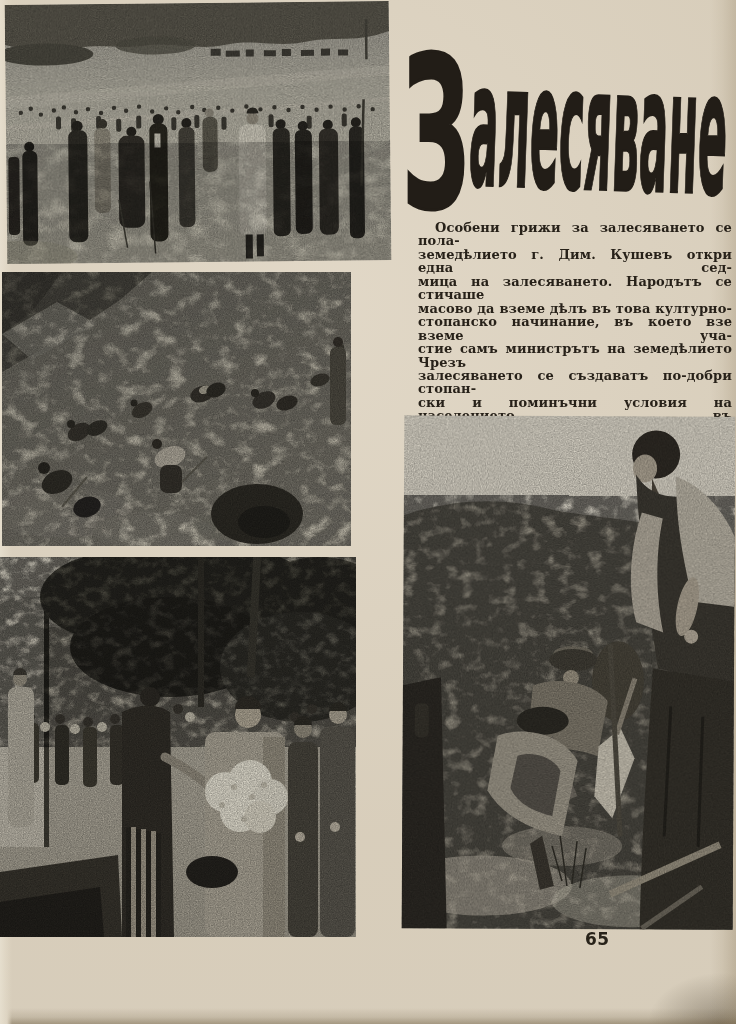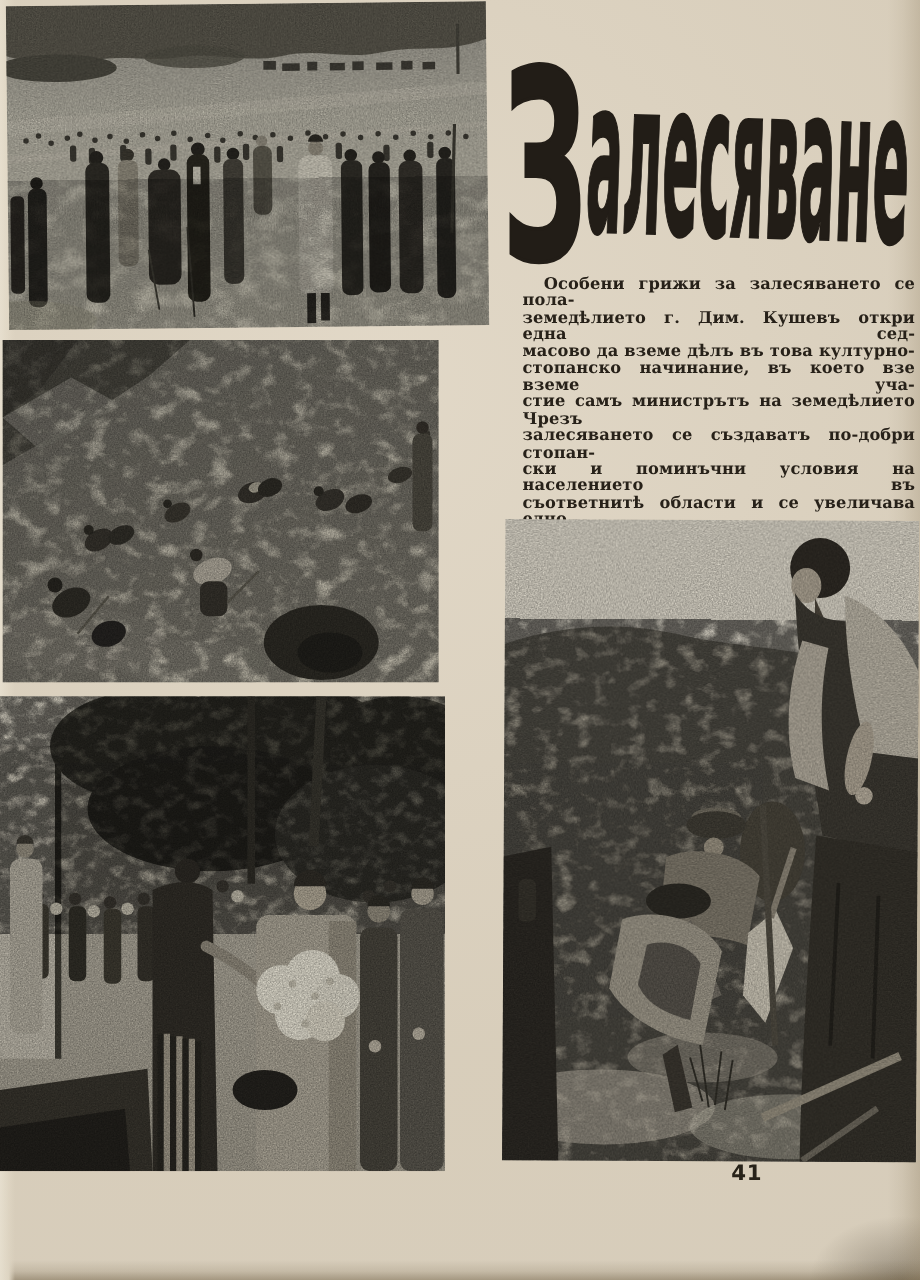--- a/index.html
+++ b/index.html
@@ -382,20 +382,21 @@
       <text x="2" y="157" font-size="210" textLength="68" lengthAdjust="spacingAndGlyphs" stroke-width="3">З</text>
       <g transform="translate(72,10) rotate(2)">
         <text x="0" y="125" font-size="172" textLength="258" lengthAdjust="spacingAndGlyphs" stroke-width="2.2">алесяване</text>
       </g>
     </g>
   </svg>
 
   <div class="article">
       <div class="tline">Особени грижи за залесяването се пола-</div>
       <div class="tline">земедѣлието г. Дим. Кушевъ откри една сед-</div>
+      <div class="tline">мица на залесяването. Народътъ се стичаше</div>
       <div class="tline">масово да вземе дѣлъ въ това културно-</div>
       <div class="tline">стопанско начинание, въ което взе вземе уча-</div>
       <div class="tline">стие самъ министрътъ на земедѣлието  Чрезъ</div>
       <div class="tline">залесяването се създаватъ по-добри стопан-</div>
       <div class="tline">ски и поминъчни условия на населението въ</div>
       <div class="tline">съответнитѣ области и се увеличава едно</div>
       <div class="tline">голѣмо национално богатство, което доскоро</div>
       <div class="tline tline-last">не бѣше правилно оценявано.</div>
     </div>
 
@@ -463,15 +464,15 @@
       <g stroke="#2f2d26" stroke-width="1.5">
         <line x1="165" y1="470" x2="158" y2="420"></line>
           <line x1="170" y1="468" x2="175" y2="425"></line>
           <line x1="160" y1="465" x2="150" y2="430"></line>
           <line x1="178" y1="472" x2="184" y2="432"></line>
       </g>
       <rect width="331" height="513" filter="url(#p4f)" opacity="0.3"></rect>
     </svg>
   </div>
 
-  <div class="page-number">41</div>
+  <div class="page-number">65</div>
 
 </div>
 
 </body></html>

